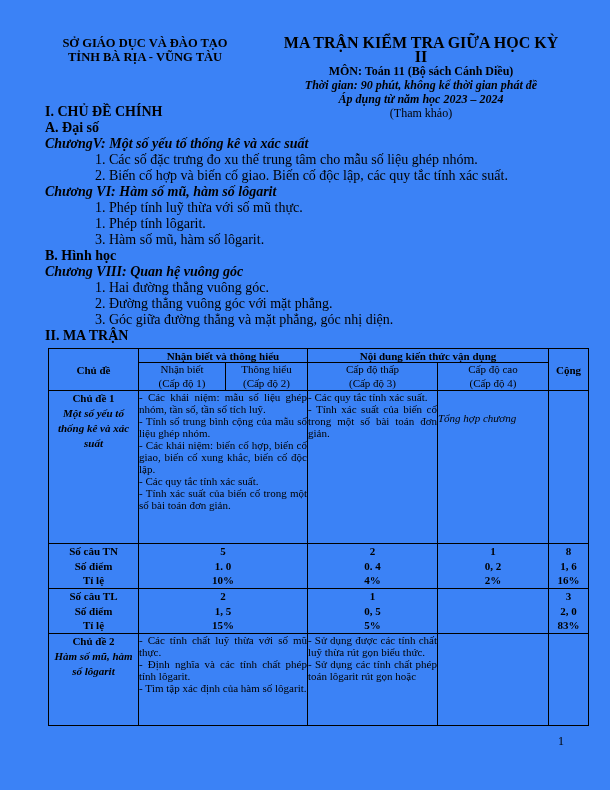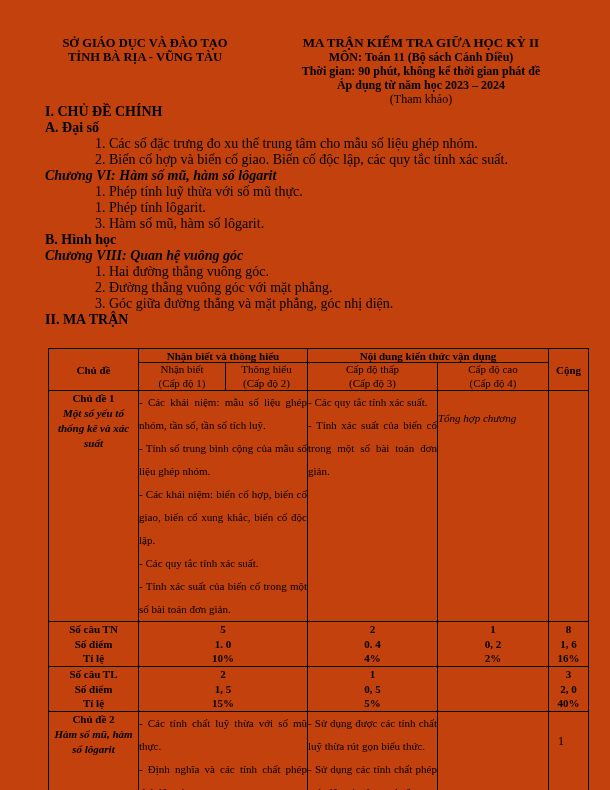--- a/index.html
+++ b/index.html
@@ -1,36 +1,36 @@
 <!DOCTYPE html>
 <html><head>
 <meta charset="utf-8">
 <style>
   * { margin:0; padding:0; box-sizing:border-box; }
   html,body { background:#ffffff; }
   .page {
     position:relative;
     width:610px; height:790px;
-    background:#c2410c;
+    background:#3b82f6;
     color:#000;
     font-family:"Liberation Serif","DejaVu Serif",serif;
     overflow:hidden;
   }
   
   .hdr-left {
     position:absolute; left:55px; top:36px; width:180px;
     text-align:center; font-weight:bold; font-size:12.5px; line-height:14px;
   }
   .hdr-right {
     position:absolute; left:283px; top:36px; width:276px;
     text-align:center; font-size:12px; line-height:14px;
   }
-  .t1 { font-weight:bold; font-size:13px; }
+  .t1 { font-weight:bold; font-size:16px; }
   .t2 { font-weight:bold; }
-  .t3 { font-weight:bold; }
+  .t3 { font-weight:bold; font-style:italic; }
   
   .outline { position:absolute; left:45px; top:104px; width:530px; }
   .outline div { font-size:14px; line-height:16px; }
   .ol-h  { font-weight:bold; }
   .ol-ch { font-weight:bold; font-style:italic; }
   .ol-item { padding-left:50px; }
   
   table.matrix {
     position:absolute; left:48px; top:348px;
     border-collapse:collapse; table-layout:fixed;
@@ -43,21 +43,21 @@
   tr.r-g td { line-height:12px; }
   tr.r-s { height:28px; }
   tr.r-s td div { line-height:13.5px; }
   tr.r-t1 { height:153px; }
   tr.r-t2 { height:92px; }
   tr.r-topic td { vertical-align:top; }
   .topic-cell { text-align:center; font-weight:bold; padding-top:1px; }
   .topic-cell .tt { line-height:15px; }
   .topic-cell .ts { font-style:italic; line-height:15px; padding:0 2px; }
   .para-cell { padding:1px 4px 0 4px; }
-  .para { line-height:23px; text-align:justify; }
+  .para { line-height:12px; text-align:justify; }
   .para-high { line-height:15px; font-style:italic; text-align:left;margin-top:20px; }
   tr.r-num { height:45px; }
   .num div { line-height:14.6px; font-weight:bold; }
   
   .pagenum { position:absolute; left:558px; top:734px; font-size:12px; }
 </style>
 </head>
 <body>
 
 <div class="page">
@@ -70,20 +70,21 @@
     <div class="t1">MA TRẬN KIỂM TRA GIỮA HỌC KỲ II</div>
     <div class="t2">MÔN: Toán 11 (Bộ sách Cánh Diều)</div>
     <div class="t3">Thời gian: 90 phút, không kể thời gian phát đề</div>
     <div class="t3">Áp dụng từ năm học 2023 – 2024</div>
     <div>(Tham khảo)</div>
   </div>
 
   <div class="outline">
     <div class="ol-h">I. CHỦ ĐỀ CHÍNH</div>
     <div class="ol-h">A. Đại số</div>
+    <div class="ol-ch">ChươngV:  Một số yếu tố thống kê và xác suất</div>
     <div class="ol-item">1. Các số đặc trưng đo xu thế trung tâm cho mẫu số liệu ghép nhóm.</div>
     <div class="ol-item">2. Biến cố hợp và biến cố giao. Biến cố độc lập, các quy tắc tính xác suất.</div>
     <div class="ol-ch">Chương VI:  Hàm số mũ, hàm số lôgarit</div>
     <div class="ol-item">1. Phép tính luỹ thừa với số mũ thực.</div>
     <div class="ol-item">1. Phép tính lôgarit.</div>
     <div class="ol-item">3. Hàm số mũ, hàm số lôgarit.</div>
     <div class="ol-h">B. Hình học</div>
     <div class="ol-ch">Chương VIII:  Quan hệ vuông góc</div>
     <div class="ol-item">1. Hai đường thẳng vuông góc.</div>
     <div class="ol-item">2. Đường thẳng vuông góc với mặt phẳng.</div>
@@ -195,21 +196,21 @@
         <div>5%</div>
       </td>
       <td class="c num">
         <div></div>
         <div></div>
         <div></div>
       </td>
       <td class="c num">
         <div>3</div>
         <div>2, 0</div>
-        <div>40%</div>
+        <div>83%</div>
       </td>
     </tr>
 
     <tr class="r-topic r-t2">
       <td class="topic-cell">
         <div class="tt">Chủ đề 2</div>
         <div class="ts">Hàm số mũ, hàm số lôgarit</div>
       </td>
       <td colspan="2" class="para-cell">
         <div class="para">- Các tính chất luỹ thừa với số mũ thực.</div>

